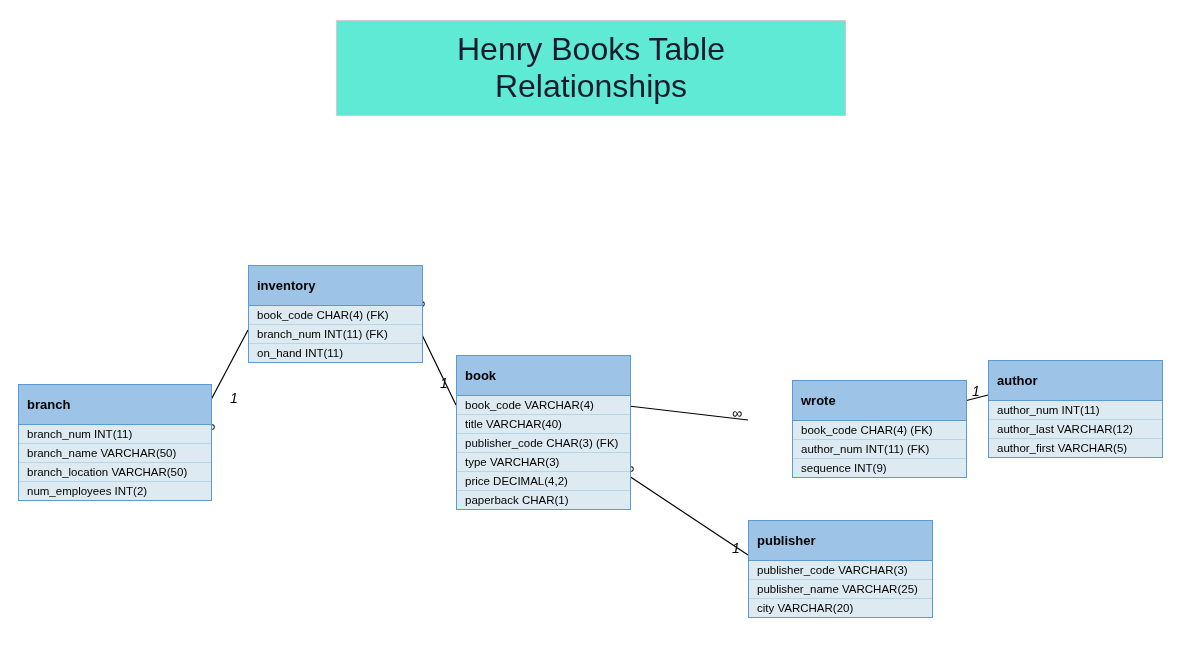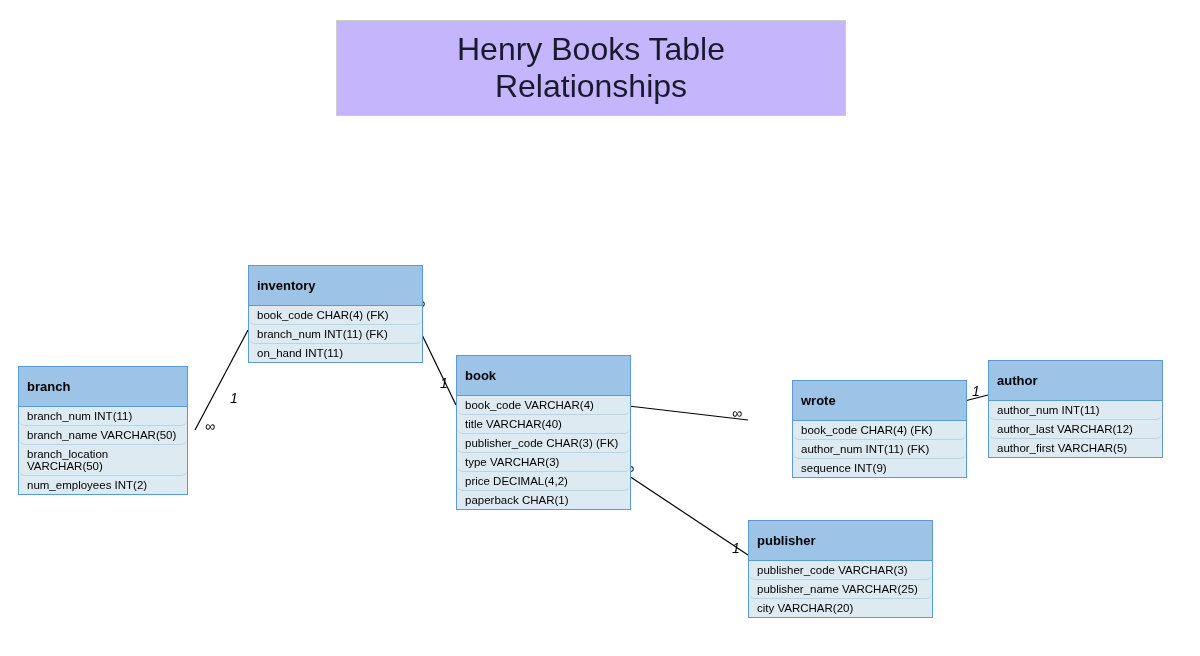--- a/index.html
+++ b/index.html
@@ -10,21 +10,21 @@
       height: 656px;
       overflow: hidden;
       position: relative;
     }
     .page-title-box {
       position: absolute;
       top: 20px;
       left: 336px;
       width: 510px;
       border: 1px solid #ccc;
-      background: #c4b5fd;
+      background: #5eead4;
       text-align: center;
       padding: 10px 20px;
     }
     .page-title {
       font-size: 32px;
       color: #1a1a2e;
       font-weight: normal;
     }
     svg.connections {
       position: absolute;
@@ -48,21 +48,20 @@
       color: #000;
     }
     .db-table-body {
       background: #deeaf1;
     }
     .db-table-row {
       padding: 3px 8px;
       font-size: 11.5px;
       color: #000;
       border-bottom: 1px solid #b8d4e8;
-      border-radius: 6px;
     }
     .db-table-row:last-child {
       border-bottom: none;
     }
     .cardinality {
       position: absolute;
       font-size: 14px;
       color: #000;
       font-style: italic;
     }
@@ -97,21 +96,21 @@
 
   <span class="cardinality" style="left:624px; top:393px;">1</span>
   <span class="cardinality" style="left:732px; top:405px;">∞</span>
 
   <span class="cardinality" style="left:914px; top:402px;">∞</span>
   <span class="cardinality" style="left:972px; top:383px;">1</span>
 
   <span class="cardinality" style="left:624px; top:460px;">∞</span>
   <span class="cardinality" style="left:732px; top:540px;">1</span>
 
-  <div class="db-table" style="left:18px; top:366px; width:170px;">
+  <div class="db-table" style="left:18px; top:384px; width:194px;">
     <div class="db-table-header">branch</div>
     <div class="db-table-body">
       <div class="db-table-row">branch_num INT(11)</div>
       <div class="db-table-row">branch_name VARCHAR(50)</div>
       <div class="db-table-row">branch_location VARCHAR(50)</div>
       <div class="db-table-row">num_employees INT(2)</div>
     </div>
   </div>
 
   <div class="db-table" style="left:248px; top:265px; width:175px;">

